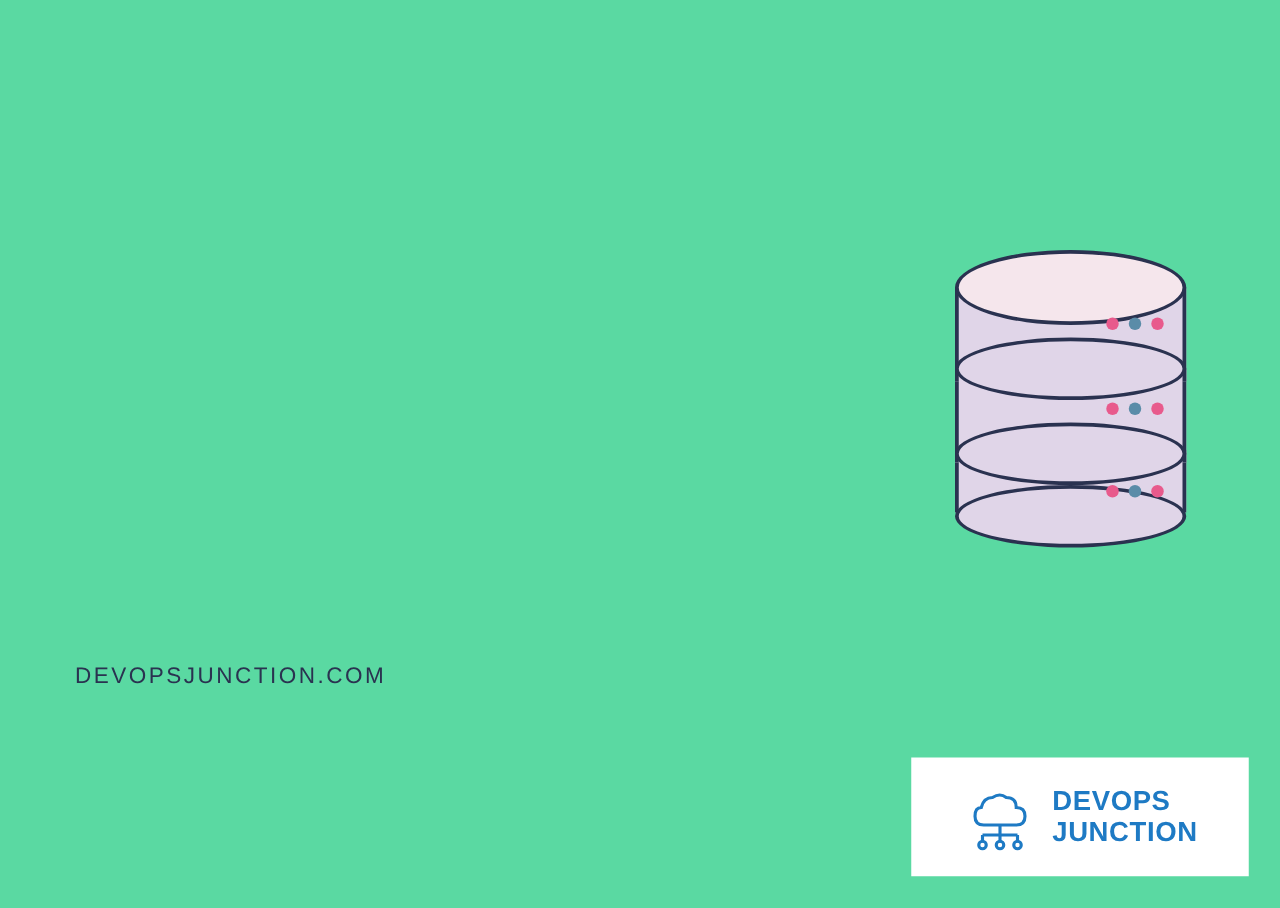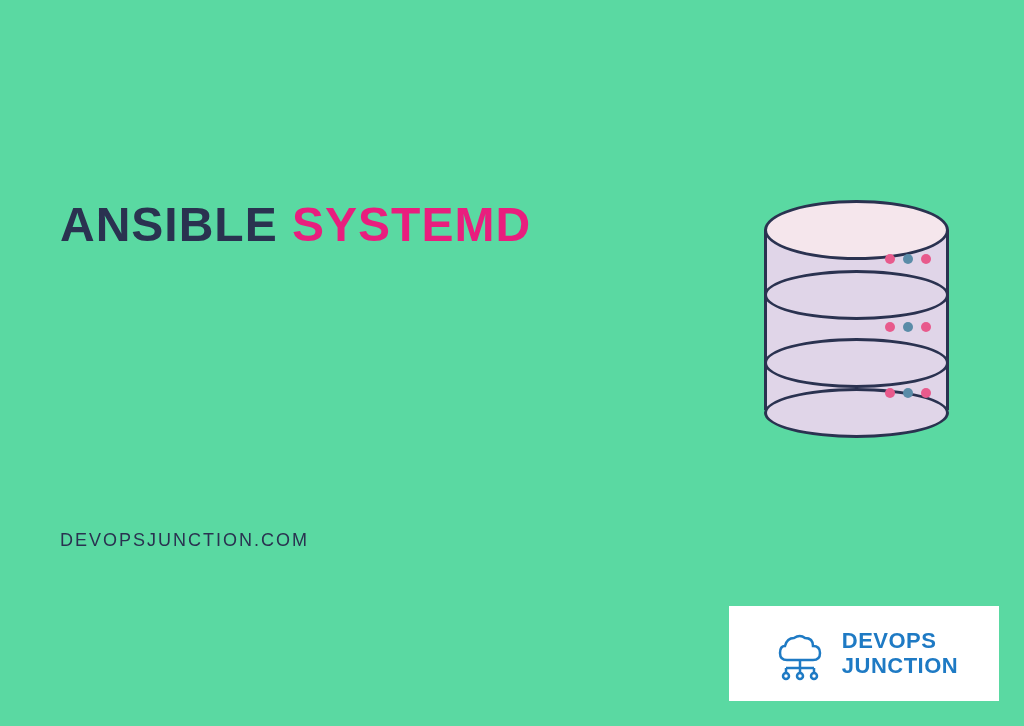--- a/index.html
+++ b/index.html
@@ -144,24 +144,20 @@
       font-size: 22px;
       line-height: 1.1;
       color: #1e7ac4;
       letter-spacing: 0.5px;
     }
   </style>
 </head>
 <body>
 
 <div class="title-container">
-  <div class="title-line">
-    <span class="c-dark">Ansible</span>
-    <span class="c-pink">Systemd</span>
-  </div>
 </div>
 
 <div class="subtitle">devopsjunction.com</div>
 
 <div class="db-icon">
   <div class="db-section db-s3"></div>
   <div class="db-ellipse-bottom"></div>
   <div class="db-section db-s2"></div>
   <div class="db-ellipse-mid db-e2"></div>
   <div class="db-section db-s1"></div>

